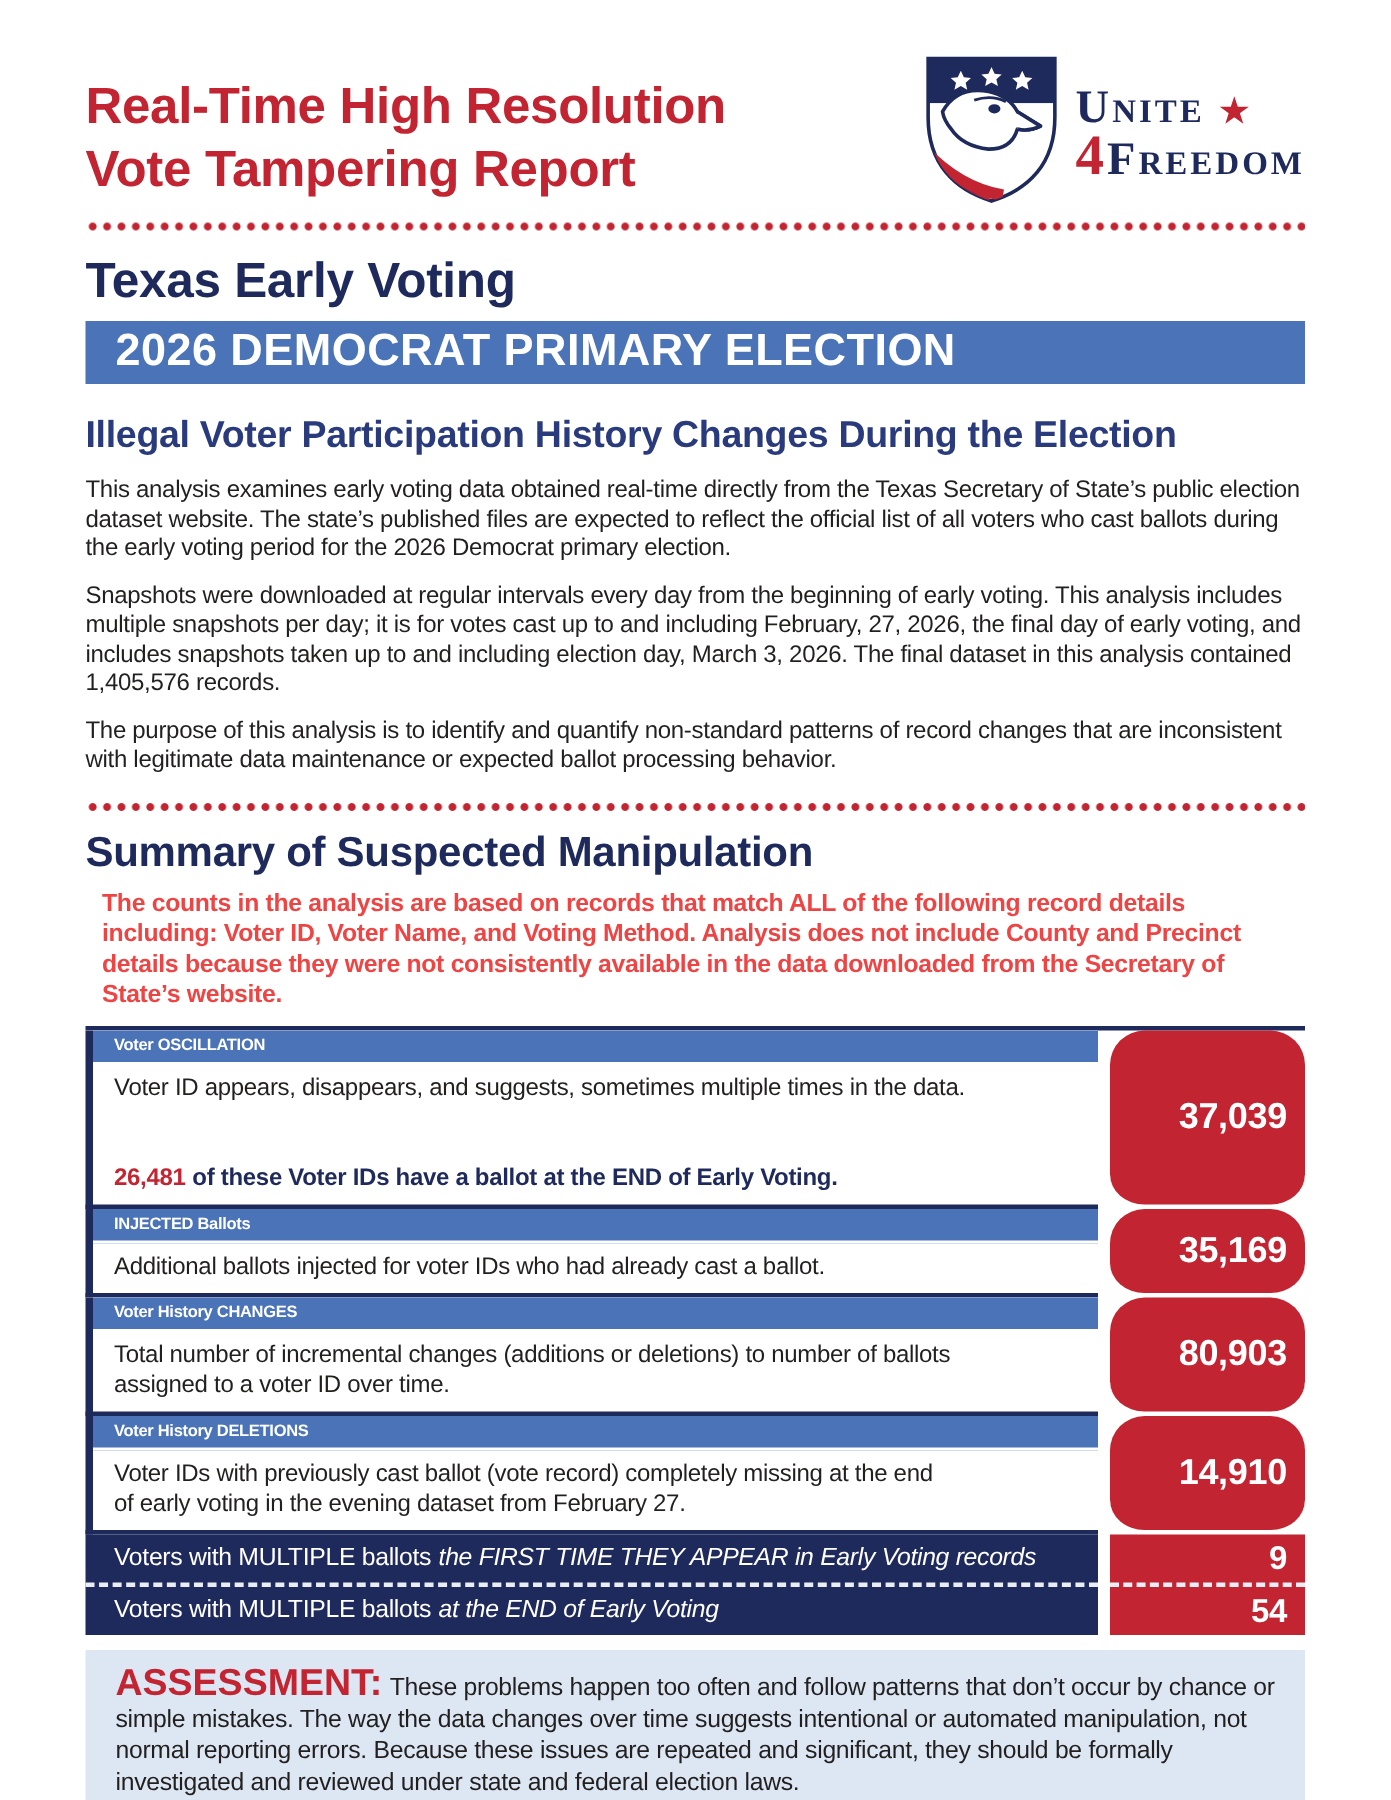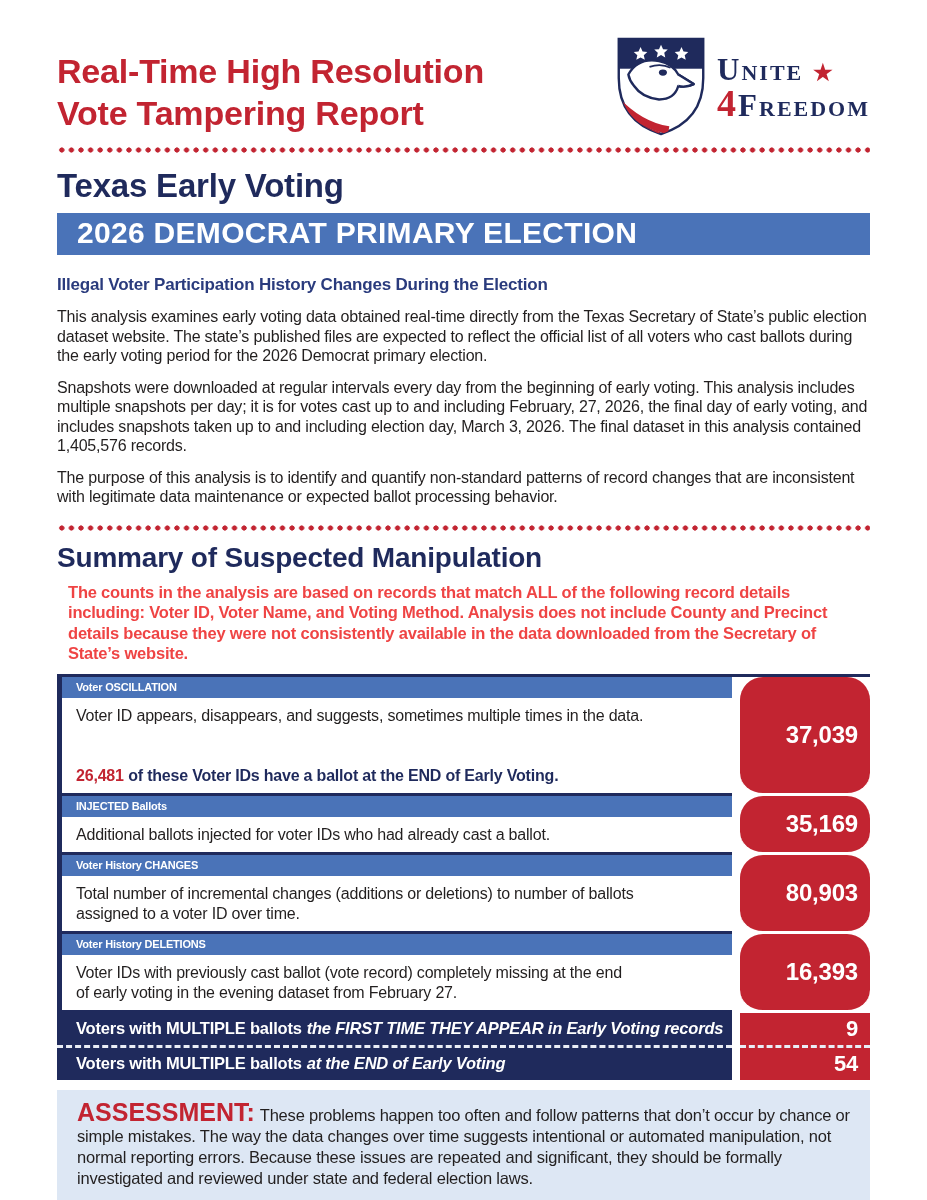--- a/index.html
+++ b/index.html
@@ -17,39 +17,39 @@
   .wordmark .four{color:#c22431;font-size:38px;font-variant:normal;}
 
   
   .dotted{height:8px;background-image:radial-gradient(circle,#c22431 2.3px,rgba(194,36,49,0) 2.9px);background-size:9.6px 8px;background-repeat:repeat-x;background-position:0 50%;}
 
   
   .region-title{color:#1f2a5c;font-weight:bold;font-size:33px;margin:13px 0 8px 0;}
   .banner{background:#4a73b8;color:#ffffff;font-weight:bold;font-size:30px;padding:3px 4px 5px 20px;letter-spacing:0.3px;}
 
   
-  .intro-heading{color:#2a3b7d;font-weight:bold;font-size:17px;margin:20px 0 0 0;}
+  .intro-heading{color:#2a3b7d;font-weight:bold;font-size:25px;margin:20px 0 0 0;}
   p.body{font-size:16px;line-height:19.5px;margin:12px 0 0 0;}
 
   
   .summary-heading{color:#1f2a5c;font-weight:bold;font-size:28px;margin:10px 0 0 0;}
   .summary-intro{color:#ef4444;font-weight:bold;font-size:16.5px;line-height:20.5px;margin:8px 0 0 11px;}
 
   
   .viol-table{margin-top:10px;border-top:3px solid #1f2a5c;}
   .sec{display:flex;align-items:stretch;}
   .sec-left{flex:1;border-left:5px solid #1f2a5c;border-bottom:3px solid #1f2a5c;background:#ffffff;}
   .sec-head{background:#4a73b8;color:#ffffff;font-weight:bold;font-size:11px;padding:4px 0 5px 14px;border-bottom:2px solid #ffffff;}
   .sec-desc{font-size:16px;line-height:20px;padding:6px 16px 7px 14px;}
   .sec-desc .hl-line{font-weight:bold;color:#1f2a5c;margin-top:40px;}
   .hl-num{color:#c22431;font-weight:bold;}
   .hl-rest{margin-left:0.28em;}
   .sec-value{width:130px;margin-left:8px;background:#c22431;border-bottom:3px solid #ffffff;color:#ffffff;font-weight:bold;font-size:24px;display:flex;align-items:center;justify-content:flex-end;padding-right:12px;box-sizing:border-box;border-radius:23px;}
   .dark-row{display:flex;align-items:stretch;}
-  .dark-left{flex:1;background:#1f2a5c;color:#ffffff;font-weight:bold;font-size:16.5px;padding:6px 0 7px 19px;display:flex;align-items:center;}
+  .dark-left{flex:1;background:#1f2a5c;color:#ffffff;font-weight:normal;font-size:16.5px;padding:6px 0 7px 19px;display:flex;align-items:center;}
   .dark-left .it{font-style:italic;margin-left:0.3em;}
   .dark-value{width:130px;margin-left:8px;background:#c22431;color:#ffffff;font-weight:bold;font-size:22px;display:flex;align-items:center;justify-content:flex-end;padding-right:12px;box-sizing:border-box;}
   .dashed .dark-left,.dashed .dark-value{border-bottom:3px dashed #e9edf6;}
 
   
   .assessment{background:#dde7f4;margin-top:10px;padding:12px 20px 14px 20px;font-size:16.5px;line-height:21px;}
   .assessment .label{color:#c22431;font-weight:bold;font-size:25px;letter-spacing:0;}
   .assessment .text{margin-left:0.3em;}
 
   
@@ -151,21 +151,21 @@
         <div class="sec-desc" style="max-width:620px;">Total number of incremental changes (additions or deletions) to number of ballots assigned to a voter ID over time.</div>
       </div>
       <div class="sec-value">80,903</div>
     </div>
 
     <div class="sec">
       <div class="sec-left">
         <div class="sec-head">Voter History DELETIONS</div>
         <div class="sec-desc" style="max-width:560px;">Voter IDs with previously cast ballot (vote record) completely missing at the end of early voting in the evening dataset from February 27.</div>
       </div>
-      <div class="sec-value">16,393</div>
+      <div class="sec-value">14,910</div>
     </div>
 
     <div class="dark-row dashed">
       <div class="dark-left">
         <span>Voters with MULTIPLE ballots</span>
         <span class="it">the FIRST TIME THEY APPEAR in Early Voting records</span>
       </div>
       <div class="dark-value">9</div>
     </div>
 

